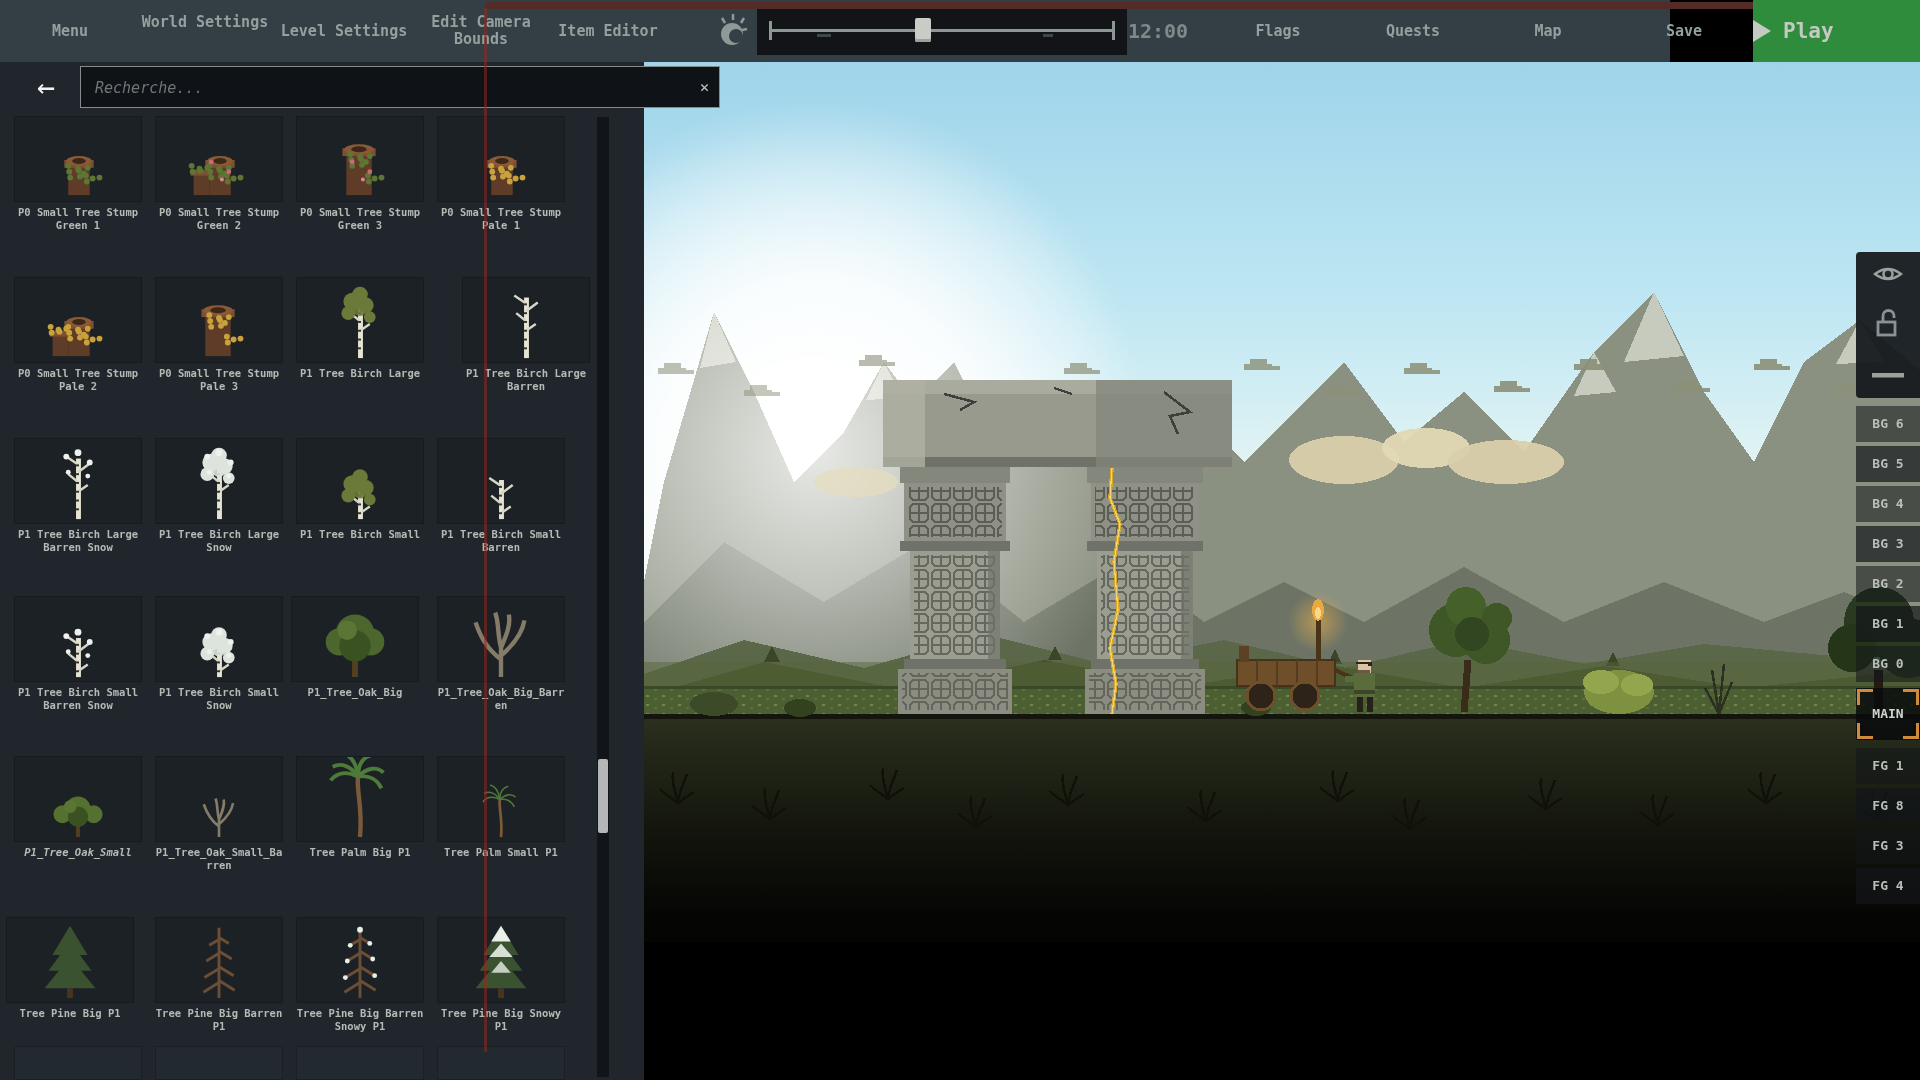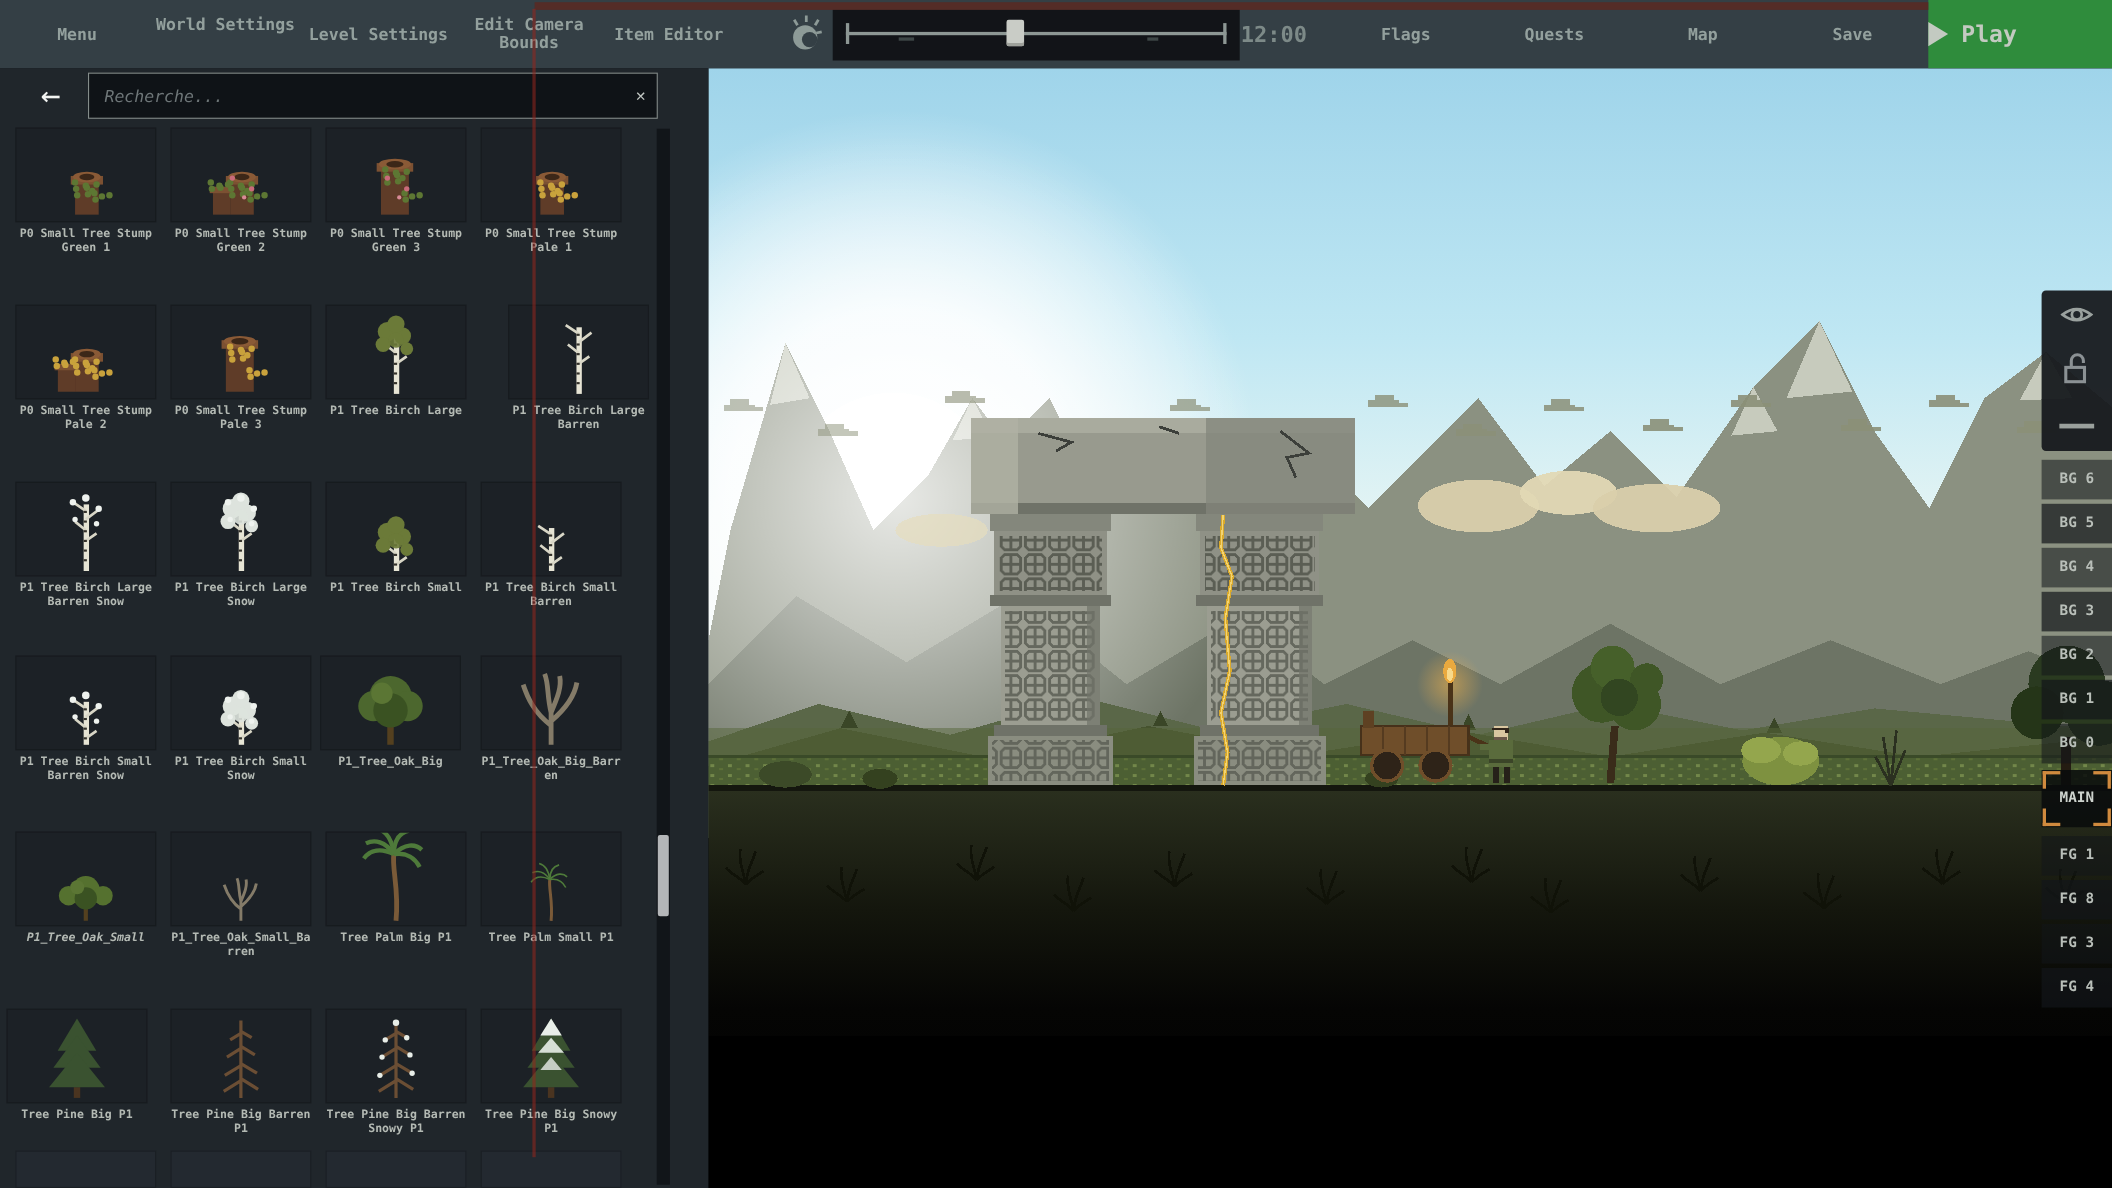--- a/index.html
+++ b/index.html
@@ -1,58 +1,58 @@
 <!DOCTYPE html>
 <html style="--toolbar: #343f45; --green: #2f8c3c; --orange: #d08a3e; --gold: #d9a92c;"><head>
 <meta charset="utf-8">
 <style>
   html,body{margin:0;padding:0;background:#000;}
   #app{position:relative;width:1920px;height:1080px;overflow:hidden;
        font-family:"DejaVu Sans Mono","Liberation Mono",monospace;
        -webkit-font-smoothing:none;}
   
-  #toolbar{position:absolute;left:0;top:0;width:1920px;height:62px;background:var(--toolbar,#343f45);z-index:40;}
+  #toolbar{position:absolute;left:0;top:0;width:1670px;height:62px;background:var(--toolbar,#343f45);z-index:40;}
   .tb-item{position:absolute;top:0;height:62px;line-height:62px;text-align:center;
            color:#93a09d;font-size:15px;font-weight:bold;transform:translateX(-50%);cursor:pointer;white-space:nowrap;}
   .tb-item.two{line-height:17px;padding-top:14px;height:48px;white-space:normal;width:132px;}
   #clock-icon{position:absolute;left:714px;top:12px;z-index:41;}
   #slider-box{position:absolute;left:757px;top:7px;width:370px;height:48px;background:#121418;}
   #slider-track{position:absolute;left:12px;top:22px;width:346px;height:3px;background:#8d9794;}
   .slider-cap{position:absolute;top:14px;width:3px;height:19px;background:#8d9794;}
   .slider-tick{position:absolute;top:27px;height:3px;background:#3e4747;}
   #slider-handle{position:absolute;left:158px;top:11px;width:16px;height:24px;background:#c9ccc6;border-radius:2px;box-shadow:inset 0 -3px 0 #9ea19b;cursor:grab;}
   #time-label{position:absolute;left:1158px;top:0;height:62px;line-height:62px;transform:translateX(-50%);color:#7d8a88;font-size:20px;font-weight:bold;}
   #play-btn{position:absolute;left:1753px;top:0;width:167px;height:62px;background:var(--green,#2f8c3c);
             display:flex;align-items:center;gap:12px;cursor:pointer;z-index:42;}
   #play-btn .tri{width:0;height:0;border-left:18px solid #c3cac1;border-top:11px solid transparent;border-bottom:11px solid transparent;}
   #play-btn .lbl{color:#c3cac1;font-size:21px;font-weight:bold;}
   
   #cam-line-h{position:absolute;left:486px;top:2px;width:1267px;height:7px;background:#542c27;z-index:55;}
   #cam-line-v{position:absolute;left:484px;top:8px;width:3px;height:1044px;background:rgba(150,38,30,.55);z-index:55;}
   
   #panel{position:absolute;left:0;top:62px;width:644px;height:1018px;background:#20262b;z-index:30;}
   #back-btn{position:absolute;left:28px;top:8px;width:36px;height:34px;color:#f2f4f2;font-size:30px;line-height:34px;text-align:center;cursor:pointer;}
-  #search-box{position:absolute;left:80px;top:4px;width:518px;height:42px;background:#0f1317;border:1px solid #858d8b;box-sizing:border-box;}
+  #search-box{position:absolute;left:80px;top:4px;width:640px;height:42px;background:#0f1317;border:1px solid #858d8b;box-sizing:border-box;}
   #search-input{position:absolute;left:12px;top:0;width:470px;height:40px;background:transparent;border:none;outline:none;
                 color:#c8cdc9;font-size:15px;font-style:italic;font-family:"DejaVu Sans Mono",monospace;}
   #search-input::placeholder{color:#6e7678;}
   #search-clear{position:absolute;right:10px;top:0;height:40px;line-height:40px;color:#c0c6c2;font-size:15px;cursor:pointer;}
   .tile{position:absolute;width:128px;height:126px;cursor:pointer;}
   .tile-thumb{position:absolute;left:0;top:0;width:128px;height:86px;background:#1c2126;border:1px solid #171b1f;box-sizing:border-box;
               display:flex;align-items:flex-end;justify-content:center;}
   .tile-label{position:absolute;left:0;top:90px;width:128px;text-align:center;color:#b4bab4;font-size:10.5px;font-weight:bold;
               line-height:13px;overflow-wrap:anywhere;}
   .tile-stub{position:absolute;width:128px;background:#232930;border:1px solid #1a1f24;box-sizing:border-box;}
   #scroll-track{position:absolute;left:597px;top:55px;width:12px;height:960px;background:#111519;}
   #scroll-thumb{position:absolute;left:598px;top:697px;width:10px;height:74px;background:#b4b6b8;border-radius:2px;cursor:grab;}
   
   #scene{position:absolute;left:644px;top:62px;width:1276px;height:1018px;z-index:10;cursor:crosshair;}
   #scene svg{shape-rendering:crispEdges;}
   
-  #layerbar{position:absolute;left:1856px;top:252px;width:64px;z-index:45;margin-top:12px;}
+  #layerbar{position:absolute;left:1856px;top:252px;width:64px;z-index:45;}
   #icon-box{position:relative;width:64px;height:146px;background:rgba(23,26,30,.95);border-radius:4px 0 0 4px;}
   .ibox-icon{position:absolute;left:50%;transform:translateX(-50%);cursor:pointer;}
   #layer-list{margin-top:8px;}
   .layer-btn{position:relative;width:64px;height:36px;margin-bottom:4px;line-height:36px;text-align:center;
              color:#b9bfb9;font-size:13px;font-weight:bold;background:rgba(18,21,25,.55);cursor:pointer;}
   .layer-btn.alt{background:rgba(18,21,25,.7);}
   .layer-btn.sel{height:52px;line-height:52px;background:rgba(8,10,12,.85);color:#cdd3cd;margin:6px 0 8px 0;}
   .corner{position:absolute;width:13px;height:13px;border-color:var(--orange,#d08a3e);border-style:solid;border-width:0;}
   .c-tl{left:1px;top:1px;border-left-width:3px;border-top-width:3px;}
   .c-tr{right:1px;top:1px;border-right-width:3px;border-top-width:3px;}

